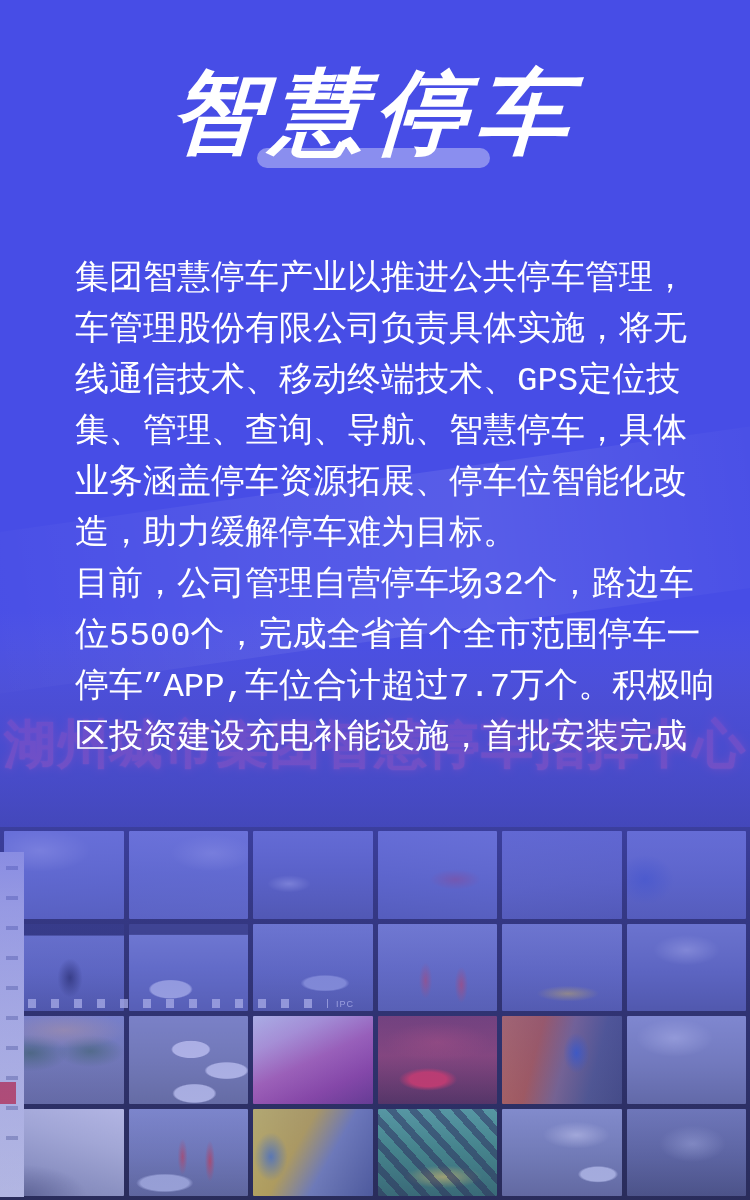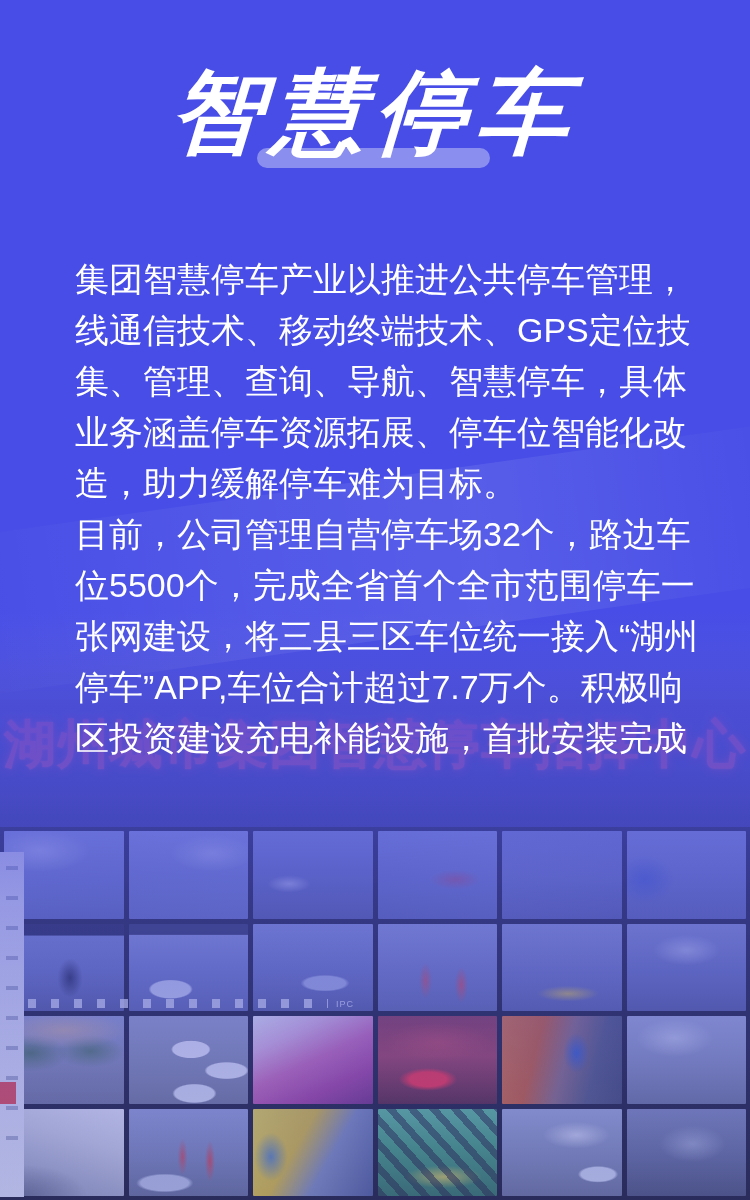--- a/index.html
+++ b/index.html
@@ -56,21 +56,21 @@
   .hero-underline { position:absolute; left:257px; top:148px; width:233px; height:20px;
     border-radius:10px; background:rgba(230,234,253,.42); }
   .hero-title { position:absolute; left:0; top:60px; width:100%; text-align:center;
     font-family:"DejaVu Serif","Liberation Serif",serif;
     font-size:92px; line-height:1.15; font-weight:700; font-style:italic;
     letter-spacing:10px; color:#ffffff; transform:skewX(-3deg); }
 
   
   .article { position:absolute; left:75px; top:254px; width:625px; z-index:10;
     color:#ffffff; font-size:34px; line-height:51px; }
-  .article-line { white-space:nowrap; }
+  .article-line { white-space:nowrap;font-family:Liberation Mono, monospace; }
 </style>
 </head>
 <body>
 
 <div class="page" style="background: rgb(71, 77, 230);">
 
   <div class="bg-photo">
     <div class="sign-band"></div>
     <div class="led-sign" style="color: rgb(239, 79, 122);">湖州城市集团智慧停车指挥中心</div>
     <div class="video-wall" id="video-wall">
@@ -111,24 +111,24 @@
 
   <div class="streak"></div>
 
   <header class="hero">
     <div class="hero-underline" style="background: rgba(230, 234, 253, 0.42);"></div>
     <h1 class="hero-title">智慧停车</h1>
   </header>
 
   <main class="article" id="article">
       <div class="article-line">集团智慧停车产业以推进公共停车管理，</div>
+      <div class="article-line">车管理股份有限公司负责具体实施，将无</div>
       <div class="article-line">线通信技术、移动终端技术、GPS定位技</div>
       <div class="article-line">集、管理、查询、导航、智慧停车，具体</div>
       <div class="article-line">业务涵盖停车资源拓展、停车位智能化改</div>
       <div class="article-line">造，助力缓解停车难为目标。</div>
       <div class="article-line">目前，公司管理自营停车场32个，路边车</div>
       <div class="article-line">位5500个，完成全省首个全市范围停车一</div>
-      <div class="article-line">张网建设，将三县三区车位统一接入“湖州</div>
       <div class="article-line">停车”APP,车位合计超过7.7万个。积极响</div>
       <div class="article-line">区投资建设充电补能设施，首批安装完成</div>
     </main>
 
 </div>
 
 </body></html>

